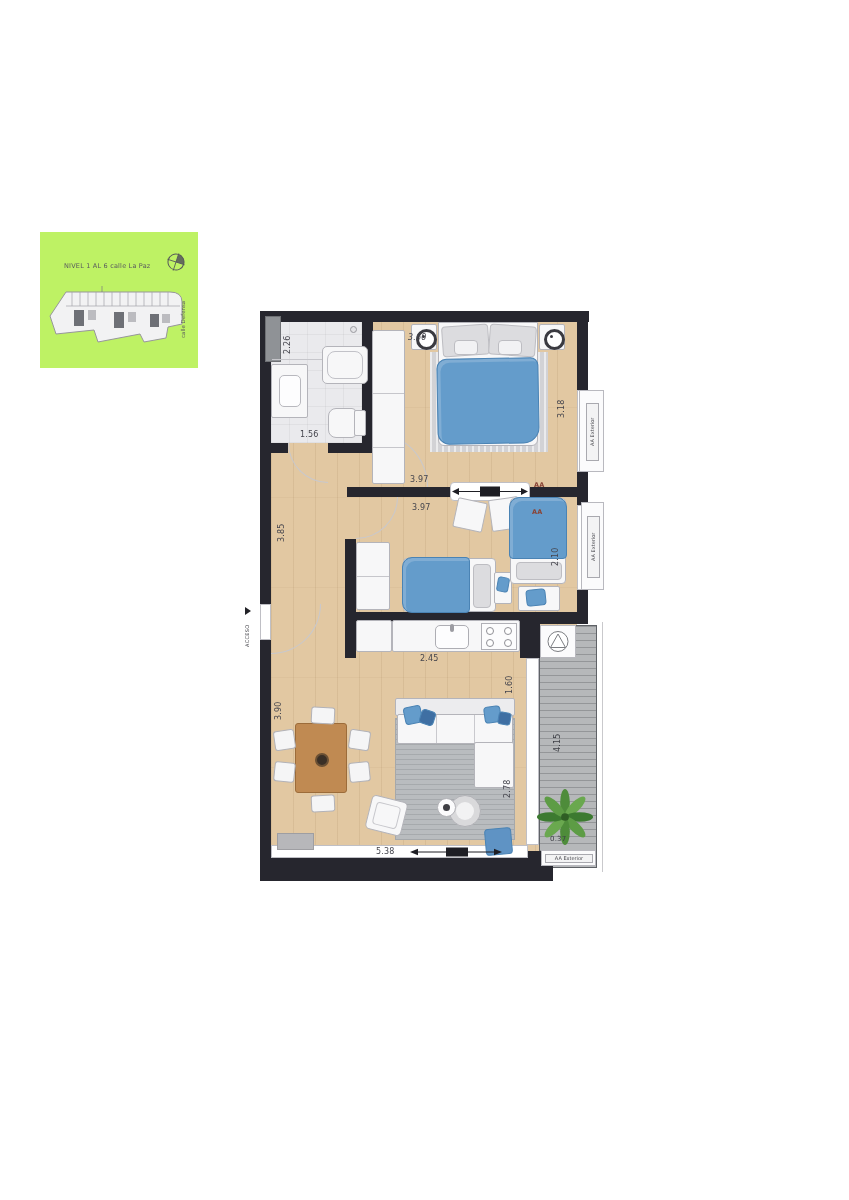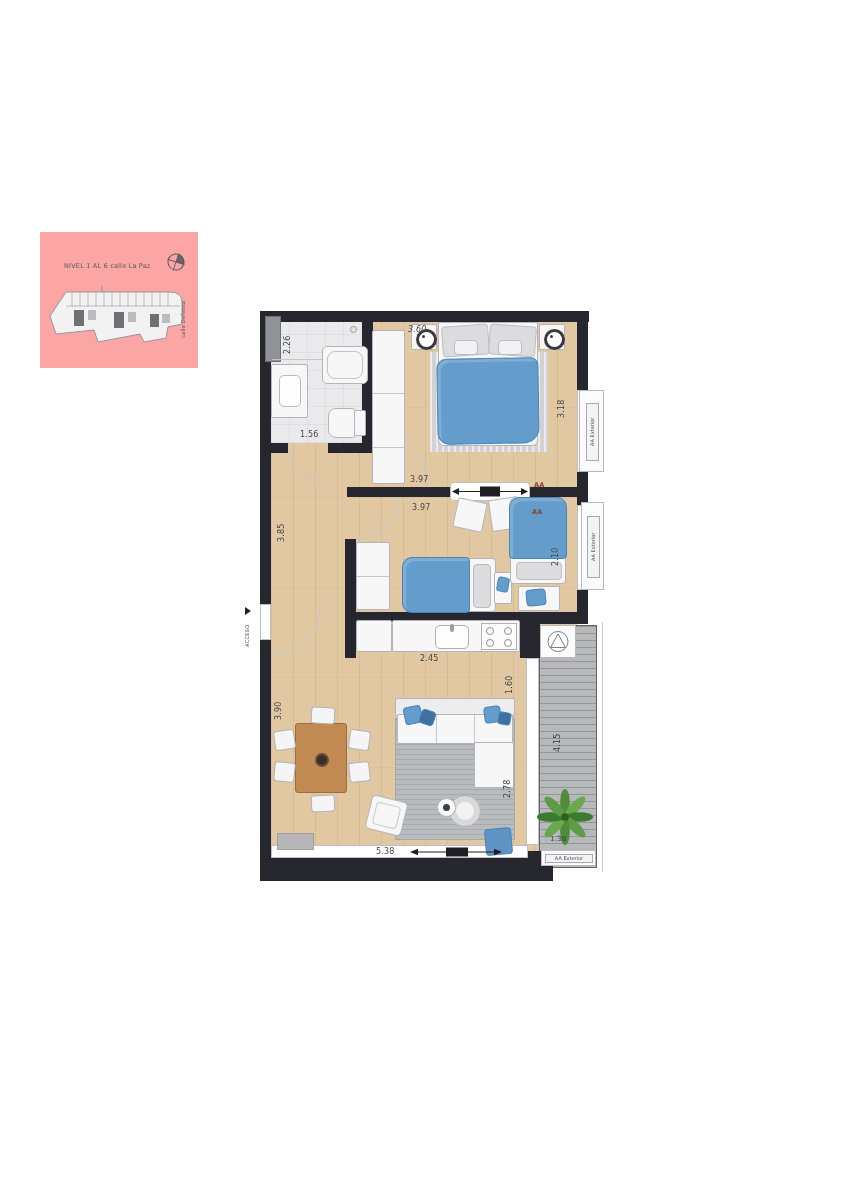--- a/index.html
+++ b/index.html
@@ -1,20 +1,20 @@
 <!DOCTYPE html>
 <html><head>
 <meta charset="utf-8">
 <style>
   html,body{margin:0;padding:0;background:#ffffff;}
   #page{position:relative;width:849px;height:1200px;background:#ffffff;overflow:hidden;
         font-family:"DejaVu Sans",sans-serif;}
   .abs{position:absolute;box-sizing:border-box;}
   
-  #keymap{left:40px;top:232px;width:158px;height:136px;background:#fca5a5;}
+  #keymap{left:40px;top:232px;width:158px;height:136px;background:#bef264;}
   .km-title{font-size:6.5px;color:#5a5a5e;letter-spacing:.2px;white-space:nowrap;}
   .km-street{font-size:5.5px;color:#5a5a5e;white-space:nowrap;}
   
   #plan{left:258px;top:306px;width:352px;height:580px;}
   .wall{position:absolute;background:#26262e;box-sizing:border-box;}
   .glass{position:absolute;background:#ffffff;border:1px solid #bfbfc5;box-sizing:border-box;}
   .floor-wood{position:absolute;background-color:#e2c8a2;box-sizing:border-box;
     background-image:repeating-linear-gradient(90deg,rgba(120,85,45,.10) 0 1px,transparent 1px 22px),
                      repeating-linear-gradient(0deg,rgba(120,85,45,.05) 0 1px,transparent 1px 90px);}
   .floor-bath{position:absolute;background-color:#eaeaed;box-sizing:border-box;
@@ -284,31 +284,31 @@
     </div>
     <div class="aaext" style="left:323px;top:196px;width:23px;height:88px;">
       <div class="lbl vtxt" style="left:5px;top:13px;width:13px;height:62px;">AA Exterior</div>
     </div>
 
     <div class="abs tri-right" style="left:-13px;top:301px;"></div>
     <div class="abs acceso vtxt" style="left:-14px;top:311px;height:30px;">ACCESO</div>
 
     <div class="dim vtxt" style="left:26px;top:22px;height:26px;">2.26</div>
     <div class="dim" style="left:42px;top:125px;">1.56</div>
-    <div class="dim" style="left:150px;top:20px;font-style:italic;">3.60</div>
+    <div class="dim" style="left:150px;top:28px;font-style:italic;">3.60</div>
     <div class="dim vtxt" style="left:300px;top:86px;height:26px;">3.18</div>
     <div class="dim" style="left:152px;top:170px;">3.97</div>
     <div class="dim" style="left:154px;top:198px;">3.97</div>
     <div class="dim vtxt" style="left:20px;top:210px;height:26px;">3.85</div>
     <div class="dim vtxt" style="left:294px;top:234px;height:26px;">2.10</div>
     <div class="dim" style="left:162px;top:349px;">2.45</div>
     <div class="dim vtxt" style="left:248px;top:362px;height:26px;">1.60</div>
     <div class="dim vtxt" style="left:17px;top:388px;height:26px;">3.90</div>
     <div class="dim vtxt" style="left:246px;top:466px;height:26px;">2.78</div>
     <div class="dim" style="left:118px;top:542px;">5.38</div>
     <div class="dim vtxt" style="left:296px;top:420px;height:26px;color:#3e4046;">4.15</div>
-    <div class="dim" style="left:292px;top:530px;font-size:7px;color:#3e4046;">1.38</div>
+    <div class="dim" style="left:292px;top:530px;font-size:7px;color:#3e4046;">0.37</div>
 
     <div class="aa" style="left:276px;top:176px;">AA</div>
     <div class="aa" style="left:274px;top:203px;">AA</div>
 
   </div>
 </div>
 
 </body></html>

